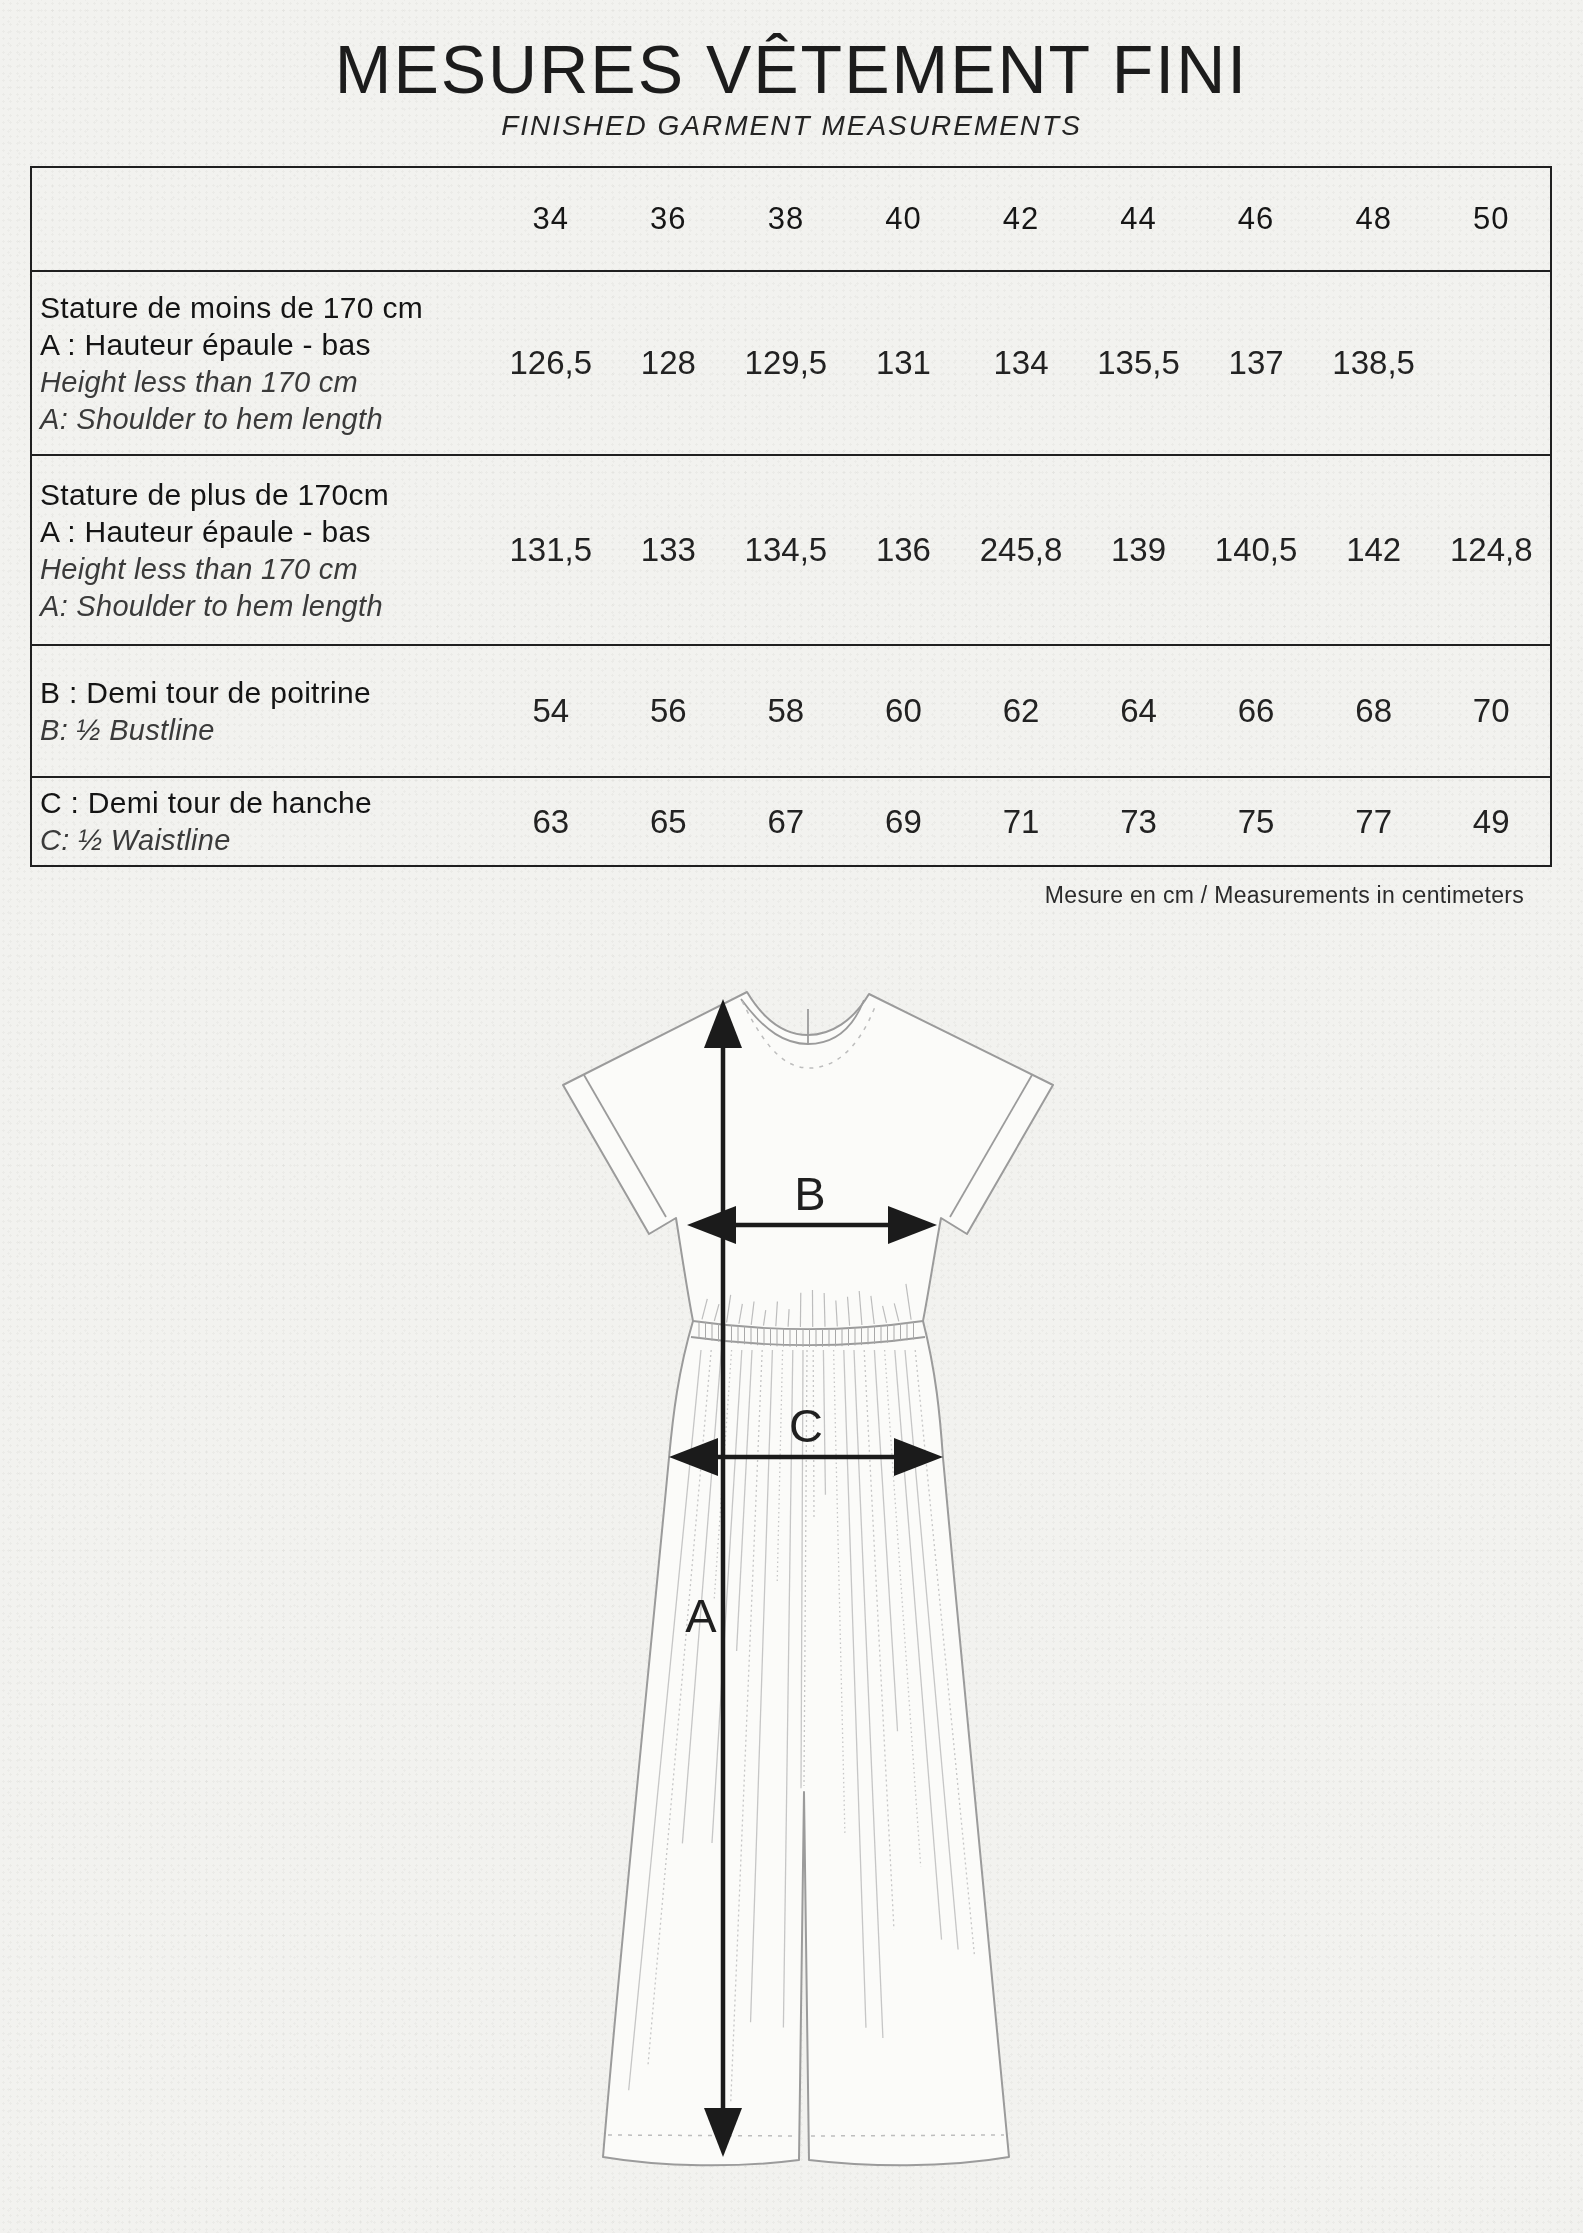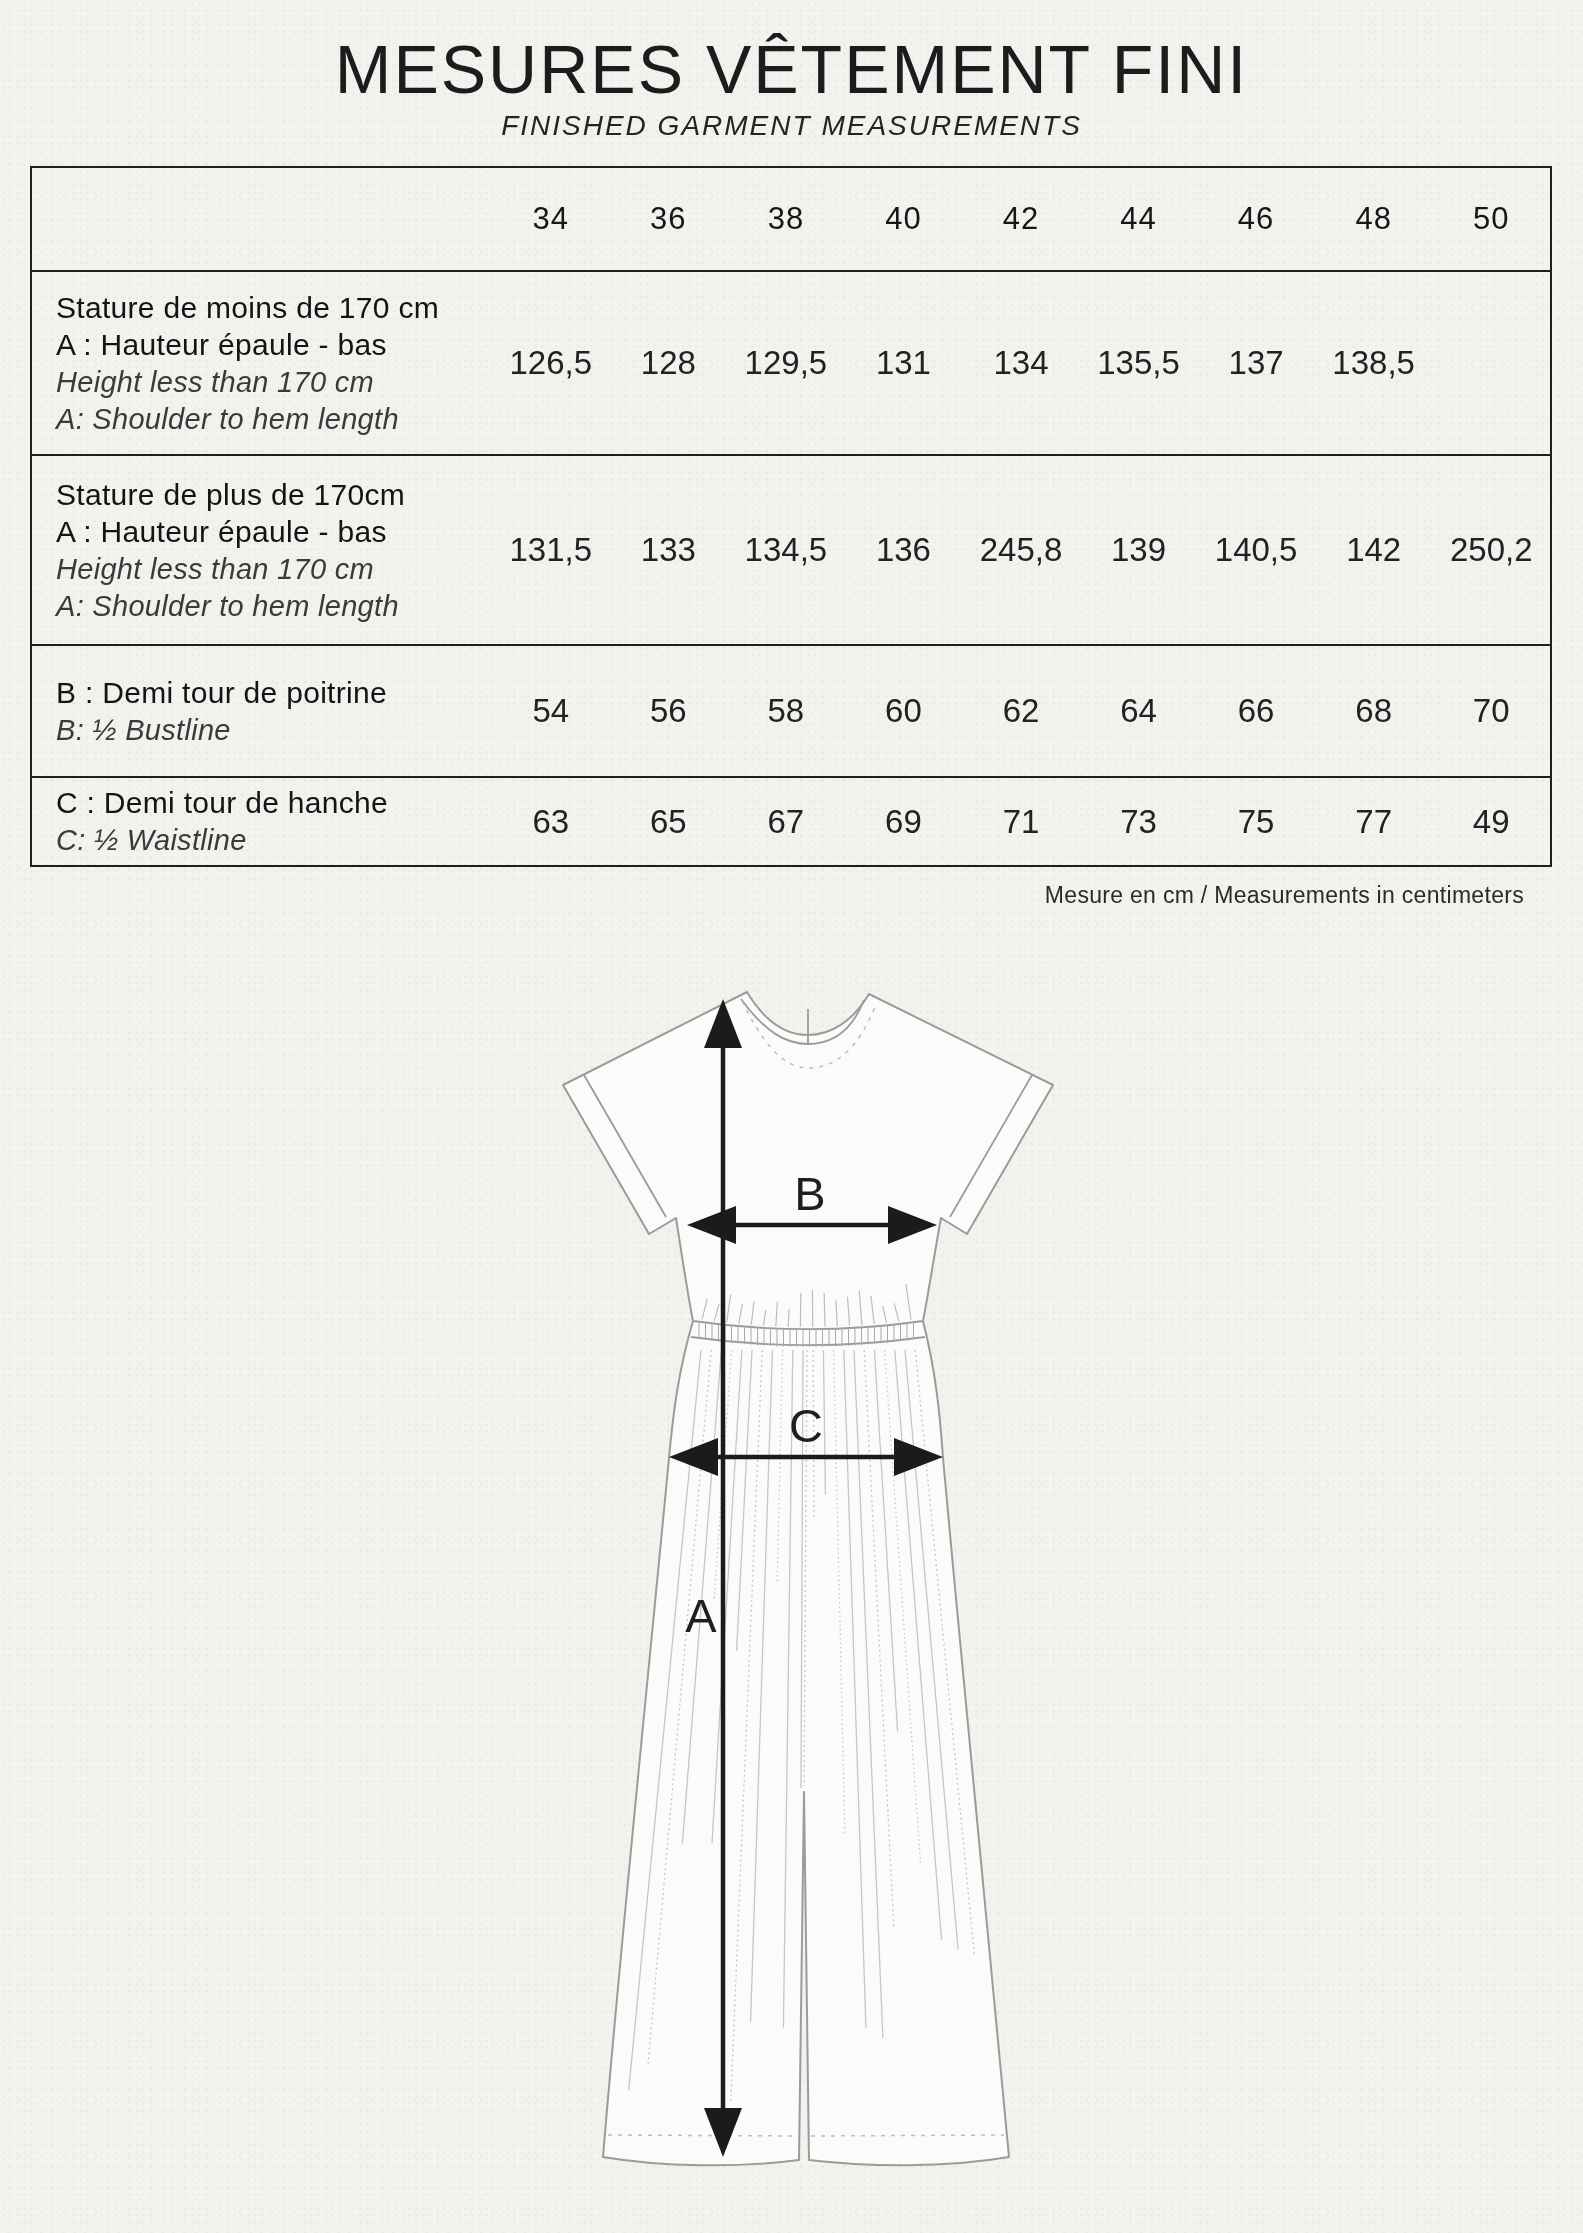--- a/index.html
+++ b/index.html
@@ -46,21 +46,21 @@
   .t-row:nth-child(5){height:89px;}
   .corner-cell{}
   .size-cell,.val-cell{
     display:flex;align-items:center;justify-content:center;
     font-size:32px;color:#161616;
   }
   .size-cell{font-size:31px;letter-spacing:1px;}
   .val-cell{font-size:33px;color:#222;}
   .label-cell{
     display:flex;flex-direction:column;justify-content:center;
-    padding-left:8px;line-height:1.26;margin-left:16px;
+    padding-left:8px;line-height:1.26;
   }
   .lbl-fr{font-size:30px;color:#141414;letter-spacing:0.3px;}
   .lbl-en{font-size:29px;font-style:italic;color:#3a3a3a;letter-spacing:0.3px;}
   .units-note{
     position:absolute;top:882px;right:59px;
     font-size:23px;color:#2a2a2a;letter-spacing:0.3px;
   }
   .flat-drawing{position:absolute;left:540px;top:980px;}
   .garment-outline{fill:#fbfbf9;stroke:#9b9b9b;stroke-width:2;stroke-linejoin:round;}
   .detail{fill:none;stroke:#9b9b9b;stroke-width:1.8;}
@@ -118,21 +118,21 @@
           <div class="lbl-en">A: Shoulder to hem length</div>
         </div>
         <div class="val-cell">131,5</div>
         <div class="val-cell">133</div>
         <div class="val-cell">134,5</div>
         <div class="val-cell">136</div>
         <div class="val-cell">245,8</div>
         <div class="val-cell">139</div>
         <div class="val-cell">140,5</div>
         <div class="val-cell">142</div>
-        <div class="val-cell">250,2</div>
+        <div class="val-cell">124,8</div>
       </div>
       <div class="t-row">
         <div class="label-cell">
           <div class="lbl-fr">B : Demi tour de poitrine</div>
           <div class="lbl-en">B: ½ Bustline</div>
         </div>
         <div class="val-cell">54</div>
         <div class="val-cell">56</div>
         <div class="val-cell">58</div>
         <div class="val-cell">60</div>

